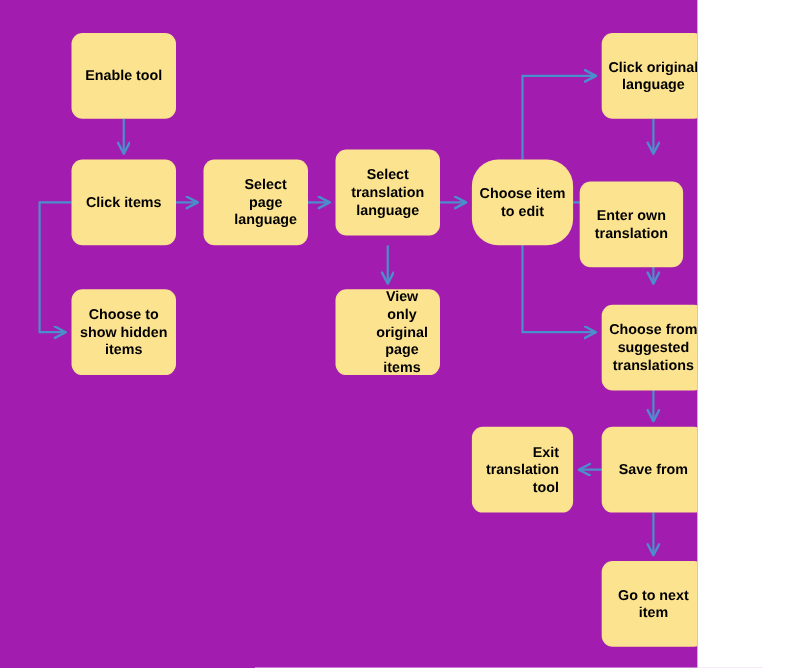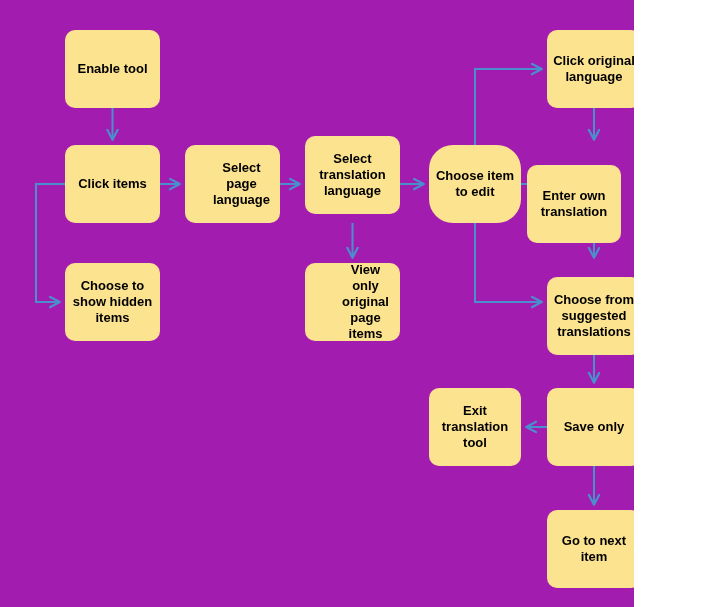--- a/index.html
+++ b/index.html
@@ -91,21 +91,21 @@
 items</div>
       <div class="node" style="left: 429px; top: 145px; width: 92px; height: 78px; background: rgb(252, 227, 143); color: rgb(0, 0, 0); border-radius: 24px;">Choose item
 to edit</div>
       <div class="node" style="left: 547px; top: 30px; width: 94px; height: 78px; background: rgb(252, 227, 143); color: rgb(0, 0, 0);">Click original
 language</div>
       <div class="node" style="left: 527px; top: 145px; width: 94px; height: 78px; background: rgb(252, 227, 143); color: rgb(0, 0, 0); margin-top: 20px;">Enter own
 translation</div>
       <div class="node" style="left: 547px; top: 263px; width: 94px; height: 78px; background: rgb(252, 227, 143); color: rgb(0, 0, 0); margin-top: 14px;">Choose from
 suggested
 translations</div>
-      <div class="node" style="left: 547px; top: 388px; width: 94px; height: 78px; background: rgb(252, 227, 143); color: rgb(0, 0, 0);">Save only</div>
-      <div class="node" style="left: 429px; top: 388px; width: 92px; height: 78px; background: rgb(252, 227, 143); color: rgb(0, 0, 0);">Exit
+      <div class="node" style="left: 547px; top: 388px; width: 94px; height: 78px; background: rgb(252, 227, 143); color: rgb(0, 0, 0);">Save from</div>
+      <div class="node" style="left: 429px; top: 388px; width: 92px; height: 78px; background: rgb(252, 227, 143); color: rgb(0, 0, 0); text-align: right;">Exit
 translation
 tool</div>
       <div class="node" style="left: 547px; top: 510px; width: 94px; height: 78px; background: rgb(252, 227, 143); color: rgb(0, 0, 0);">Go to next
 item</div>
     </div>
 
 </div>
 
 </body></html>

